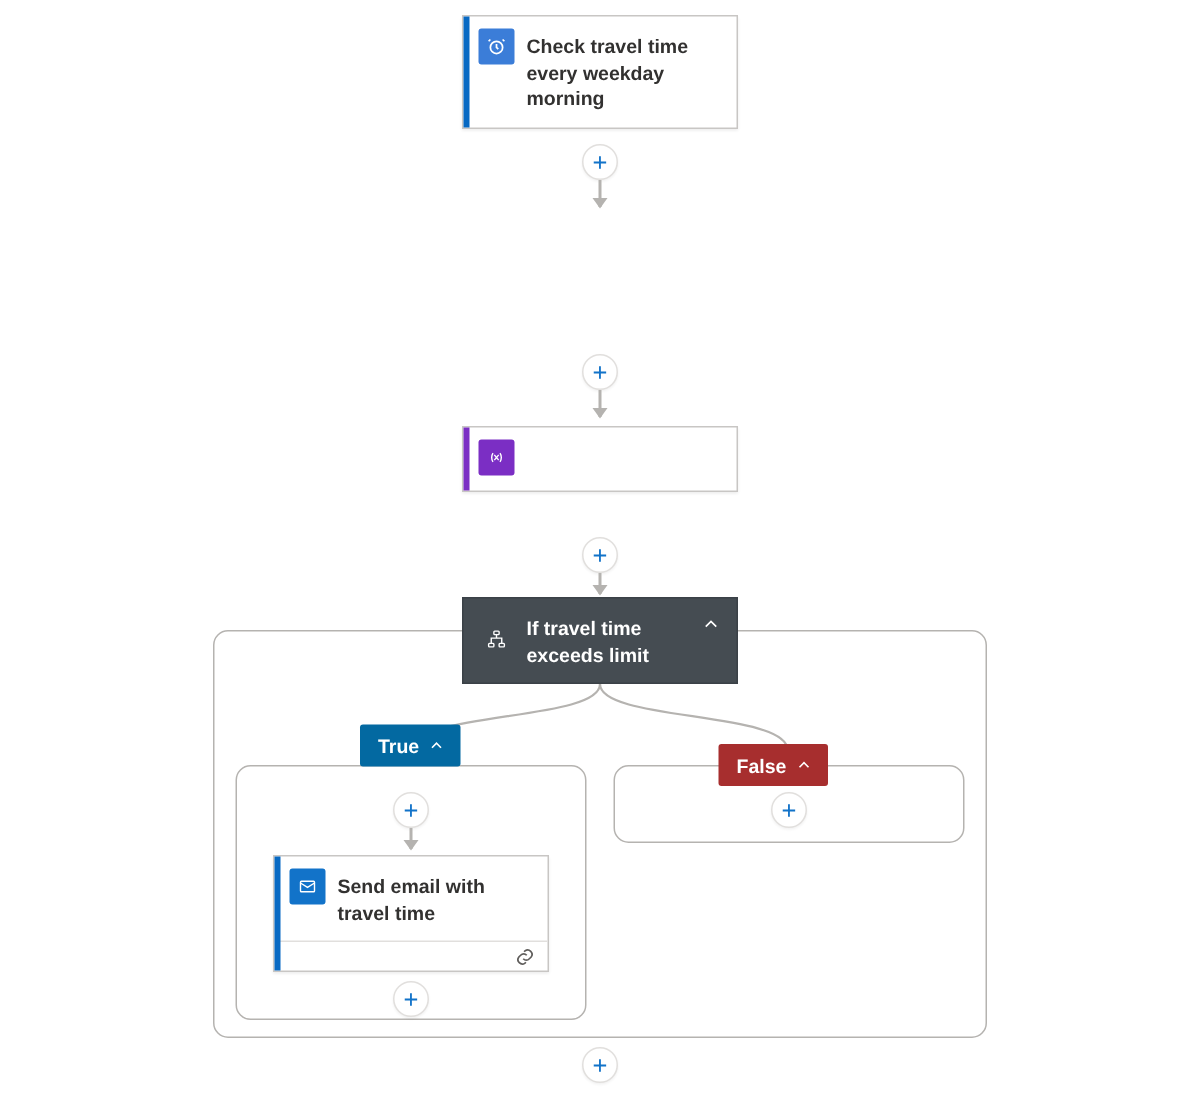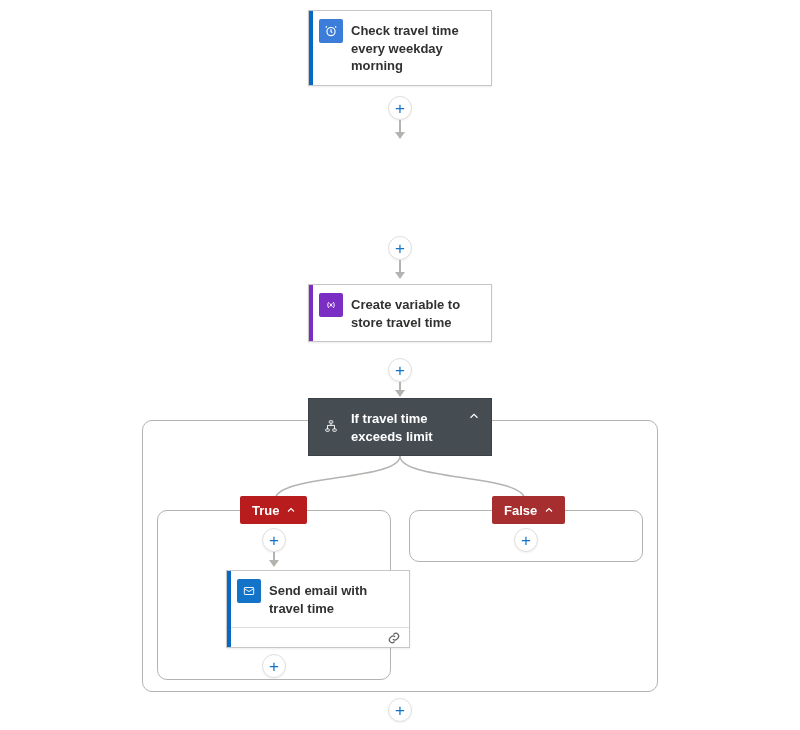--- a/index.html
+++ b/index.html
@@ -145,21 +145,20 @@
     border: 1px solid #b5b3b0;
     border-radius: 10px;
     background: #ffffff;
   }
   .inner-card {
     position: absolute;
     width: 184px;
     background: #ffffff;
     border: 1px solid #c8c6c4;
     box-shadow: 0 1px 2px rgba(0,0,0,0.08);
-    margin-left: 44px;
   }
   
   svg.connect {
     position: absolute;
     overflow: visible;
     pointer-events: none;
   }
 </style>
 </head>
 <body>
@@ -189,21 +188,20 @@
 
   <div class="card" style="left:308px; top:284px;">
     <div class="accent" style="background:#7b2ec4"></div>
     <div class="card-body">
       <div class="ico" style="background:#7b2ec4">
         <svg viewBox="0 0 24 24" fill="none" stroke="#ffffff" stroke-width="1.6">
             <path d="M8 7c-1 1.5-1.5 3-1.5 5s.5 3.5 1.5 5M16 7c1 1.5 1.5 3 1.5 5s-.5 3.5-1.5 5"></path>
             <path d="M9.5 9l5 6M14.5 9l-5 6"></path>
           </svg>
       </div>
-      <div class="label">Create variable to store travel time</div>
     </div>
   </div>
 
   <div class="add-btn" style="left:388px; top:358px;">+</div>
   <div class="arrow" style="left:399px; top:382px; height:14px;"></div>
 
   <div class="cond-wrap" style="left:142px; top:420px; width:516px; height:272px;"></div>
 
   <div class="cond-header" style="left:308px; top:398px; height:58px;">
     <div class="ico">
@@ -219,21 +217,21 @@
         <path d="M6 15l6-6 6 6"></path>
       </svg>
   </div>
 
   <svg class="connect" style="left:142px; top:456px;" width="516" height="50">
     <path d="M258 0 C258 25, 133 18, 133 44" stroke="#b5b3b0" stroke-width="1.5" fill="none"></path>
     <path d="M258 0 C258 25, 383 18, 383 44" stroke="#b5b3b0" stroke-width="1.5" fill="none"></path>
   </svg>
 
   <div class="branch-box" style="left:157px; top:510px; width:234px; height:170px;"></div>
-  <div class="branch-pill" style="left:240px; top:496px; background:#b91c1c;text-align:center;">
+  <div class="branch-pill" style="left:240px; top:483px; background:#0369a1;text-align:center;">
     <span>True</span>
     <svg class="chev-sm" viewBox="0 0 24 24" fill="none" stroke="#ffffff" stroke-width="2.2">
         <path d="M6 15l6-6 6 6"></path>
       </svg>
   </div>
   <div class="add-btn" style="left:262px; top:528px;">+</div>
   <div class="arrow" style="left:273px; top:552px; height:14px;"></div>
 
   <div class="inner-card" style="left:182px; top:570px;">
     <div class="accent" style="background:#0769c3"></div>
@@ -249,21 +247,21 @@
     <div class="card-footer">
       <svg class="link-icon" viewBox="0 0 24 24" fill="none" stroke="currentColor" stroke-width="2">
           <path d="M10 14a5 5 0 0 0 7 0l2-2a5 5 0 0 0-7-7l-1 1"></path>
           <path d="M14 10a5 5 0 0 0-7 0l-2 2a5 5 0 0 0 7 7l1-1"></path>
         </svg>
     </div>
   </div>
   <div class="add-btn" style="left:262px; top:654px;">+</div>
 
   <div class="branch-box" style="left:409px; top:510px; width:234px; height:52px;"></div>
-  <div class="branch-pill" style="left:492px; top:496px; background:#a72e2e;">
+  <div class="branch-pill" style="left:479px; top:496px; background:#a72e2e;">
     <span>False</span>
     <svg class="chev-sm" viewBox="0 0 24 24" fill="none" stroke="#ffffff" stroke-width="2.2">
         <path d="M6 15l6-6 6 6"></path>
       </svg>
   </div>
   <div class="add-btn" style="left:514px; top:528px;">+</div>
 
   <div class="add-btn" style="left:388px; top:698px;">+</div>
 
 </div>

